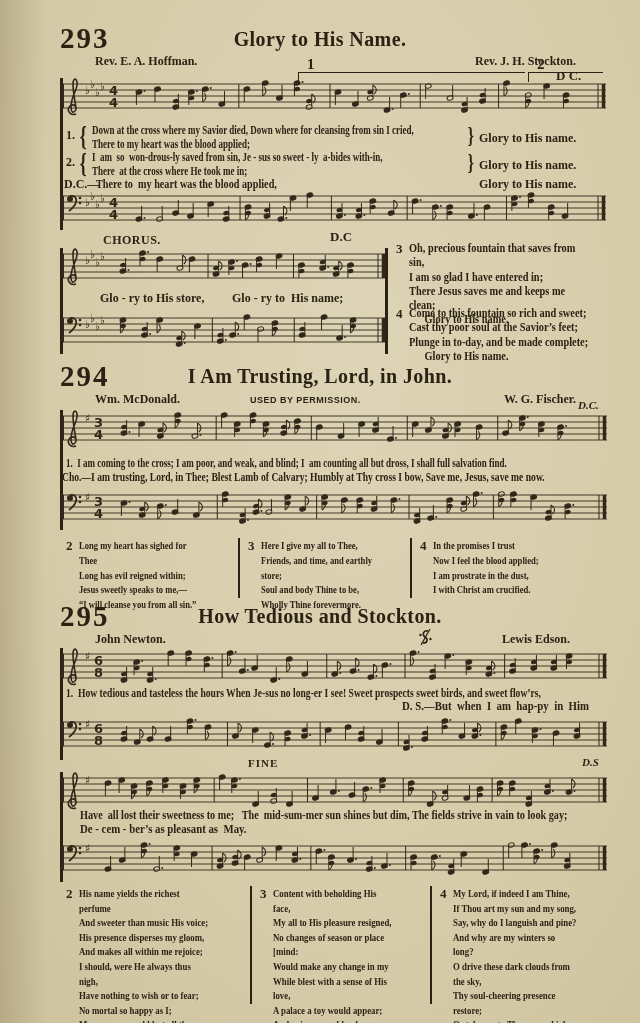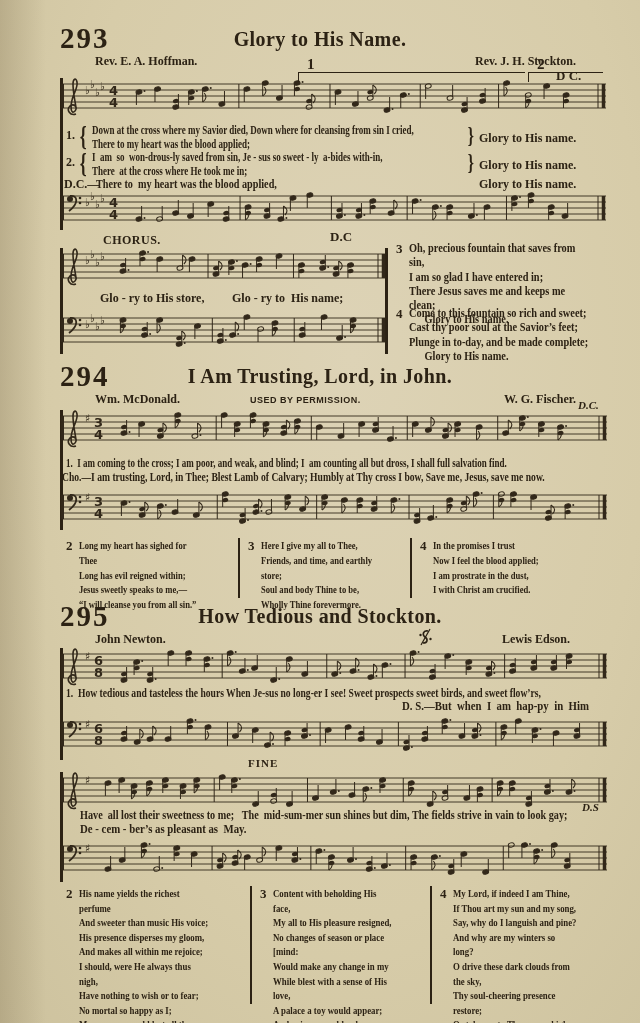--- a/index.html
+++ b/index.html
@@ -871,21 +871,21 @@
           <ellipse cx="495.04153806584367" cy="21" rx="3" ry="2.2" transform="rotate(-16 495.04153806584367 21)" fill="#32281a" stroke="#32281a" stroke-width="1"></ellipse>
           <line x1="492.44153806584364" y1="22" x2="492.44153806584364" y2="34" stroke="#32281a" stroke-width="1"></line>
           <ellipse cx="515.9506172839507" cy="24" rx="3" ry="2.2" transform="rotate(-16 515.9506172839507 24)" fill="#32281a" stroke="#32281a" stroke-width="1"></ellipse>
           <ellipse cx="515.9506172839507" cy="18" rx="3" ry="2.2" transform="rotate(-16 515.9506172839507 18)" fill="#32281a"></ellipse>
           <line x1="518.5506172839507" y1="23" x2="518.5506172839507" y2="11" stroke="#32281a" stroke-width="1"></line>
           <line x1="538" y1="10" x2="538" y2="34" stroke="#32281a" stroke-width="1"></line>
           <line x1="543.5" y1="10" x2="543.5" y2="34" stroke="#32281a" stroke-width="3.5"></line>
         </svg></div>
 
     <div class="abs fine" style="left:248px;top:757px;">FINE</div>
-    <div class="abs mark-sm" style="left:582px;top:756px;margin-top:45px;">D.S</div>
+    <div class="abs mark-sm" style="left:582px;top:756px;">D.S</div>
 
     <div class="sysline" style="left:60px;top:772px;width:3px;height:110px;"></div>
     <div class="staff" style="left:61px;top:768px;width:546px;height:48px;"><svg viewBox="0 0 546 48" width="100%" height="100%">
           <line x1="0" y1="10" x2="546" y2="10" stroke="#32281a" stroke-width="0.9"></line>
           <line x1="0" y1="16" x2="546" y2="16" stroke="#32281a" stroke-width="0.9"></line>
           <line x1="0" y1="22" x2="546" y2="22" stroke="#32281a" stroke-width="0.9"></line>
           <line x1="0" y1="28" x2="546" y2="28" stroke="#32281a" stroke-width="0.9"></line>
           <line x1="0" y1="34" x2="546" y2="34" stroke="#32281a" stroke-width="0.9"></line>
           <line x1="1.5" y1="10" x2="1.5" y2="34" stroke="#32281a" stroke-width="3"></line>
           <path d="M15 40 C9 42 5 36 9 32 C13 29 17 33 14 37 C10 41 9 33 11 26 C13 18 17 14 16 8 C15 3 12 5 12 10 C12 19 14 26 15 34" fill="none" stroke="#32281a" stroke-width="1.6"></path>

